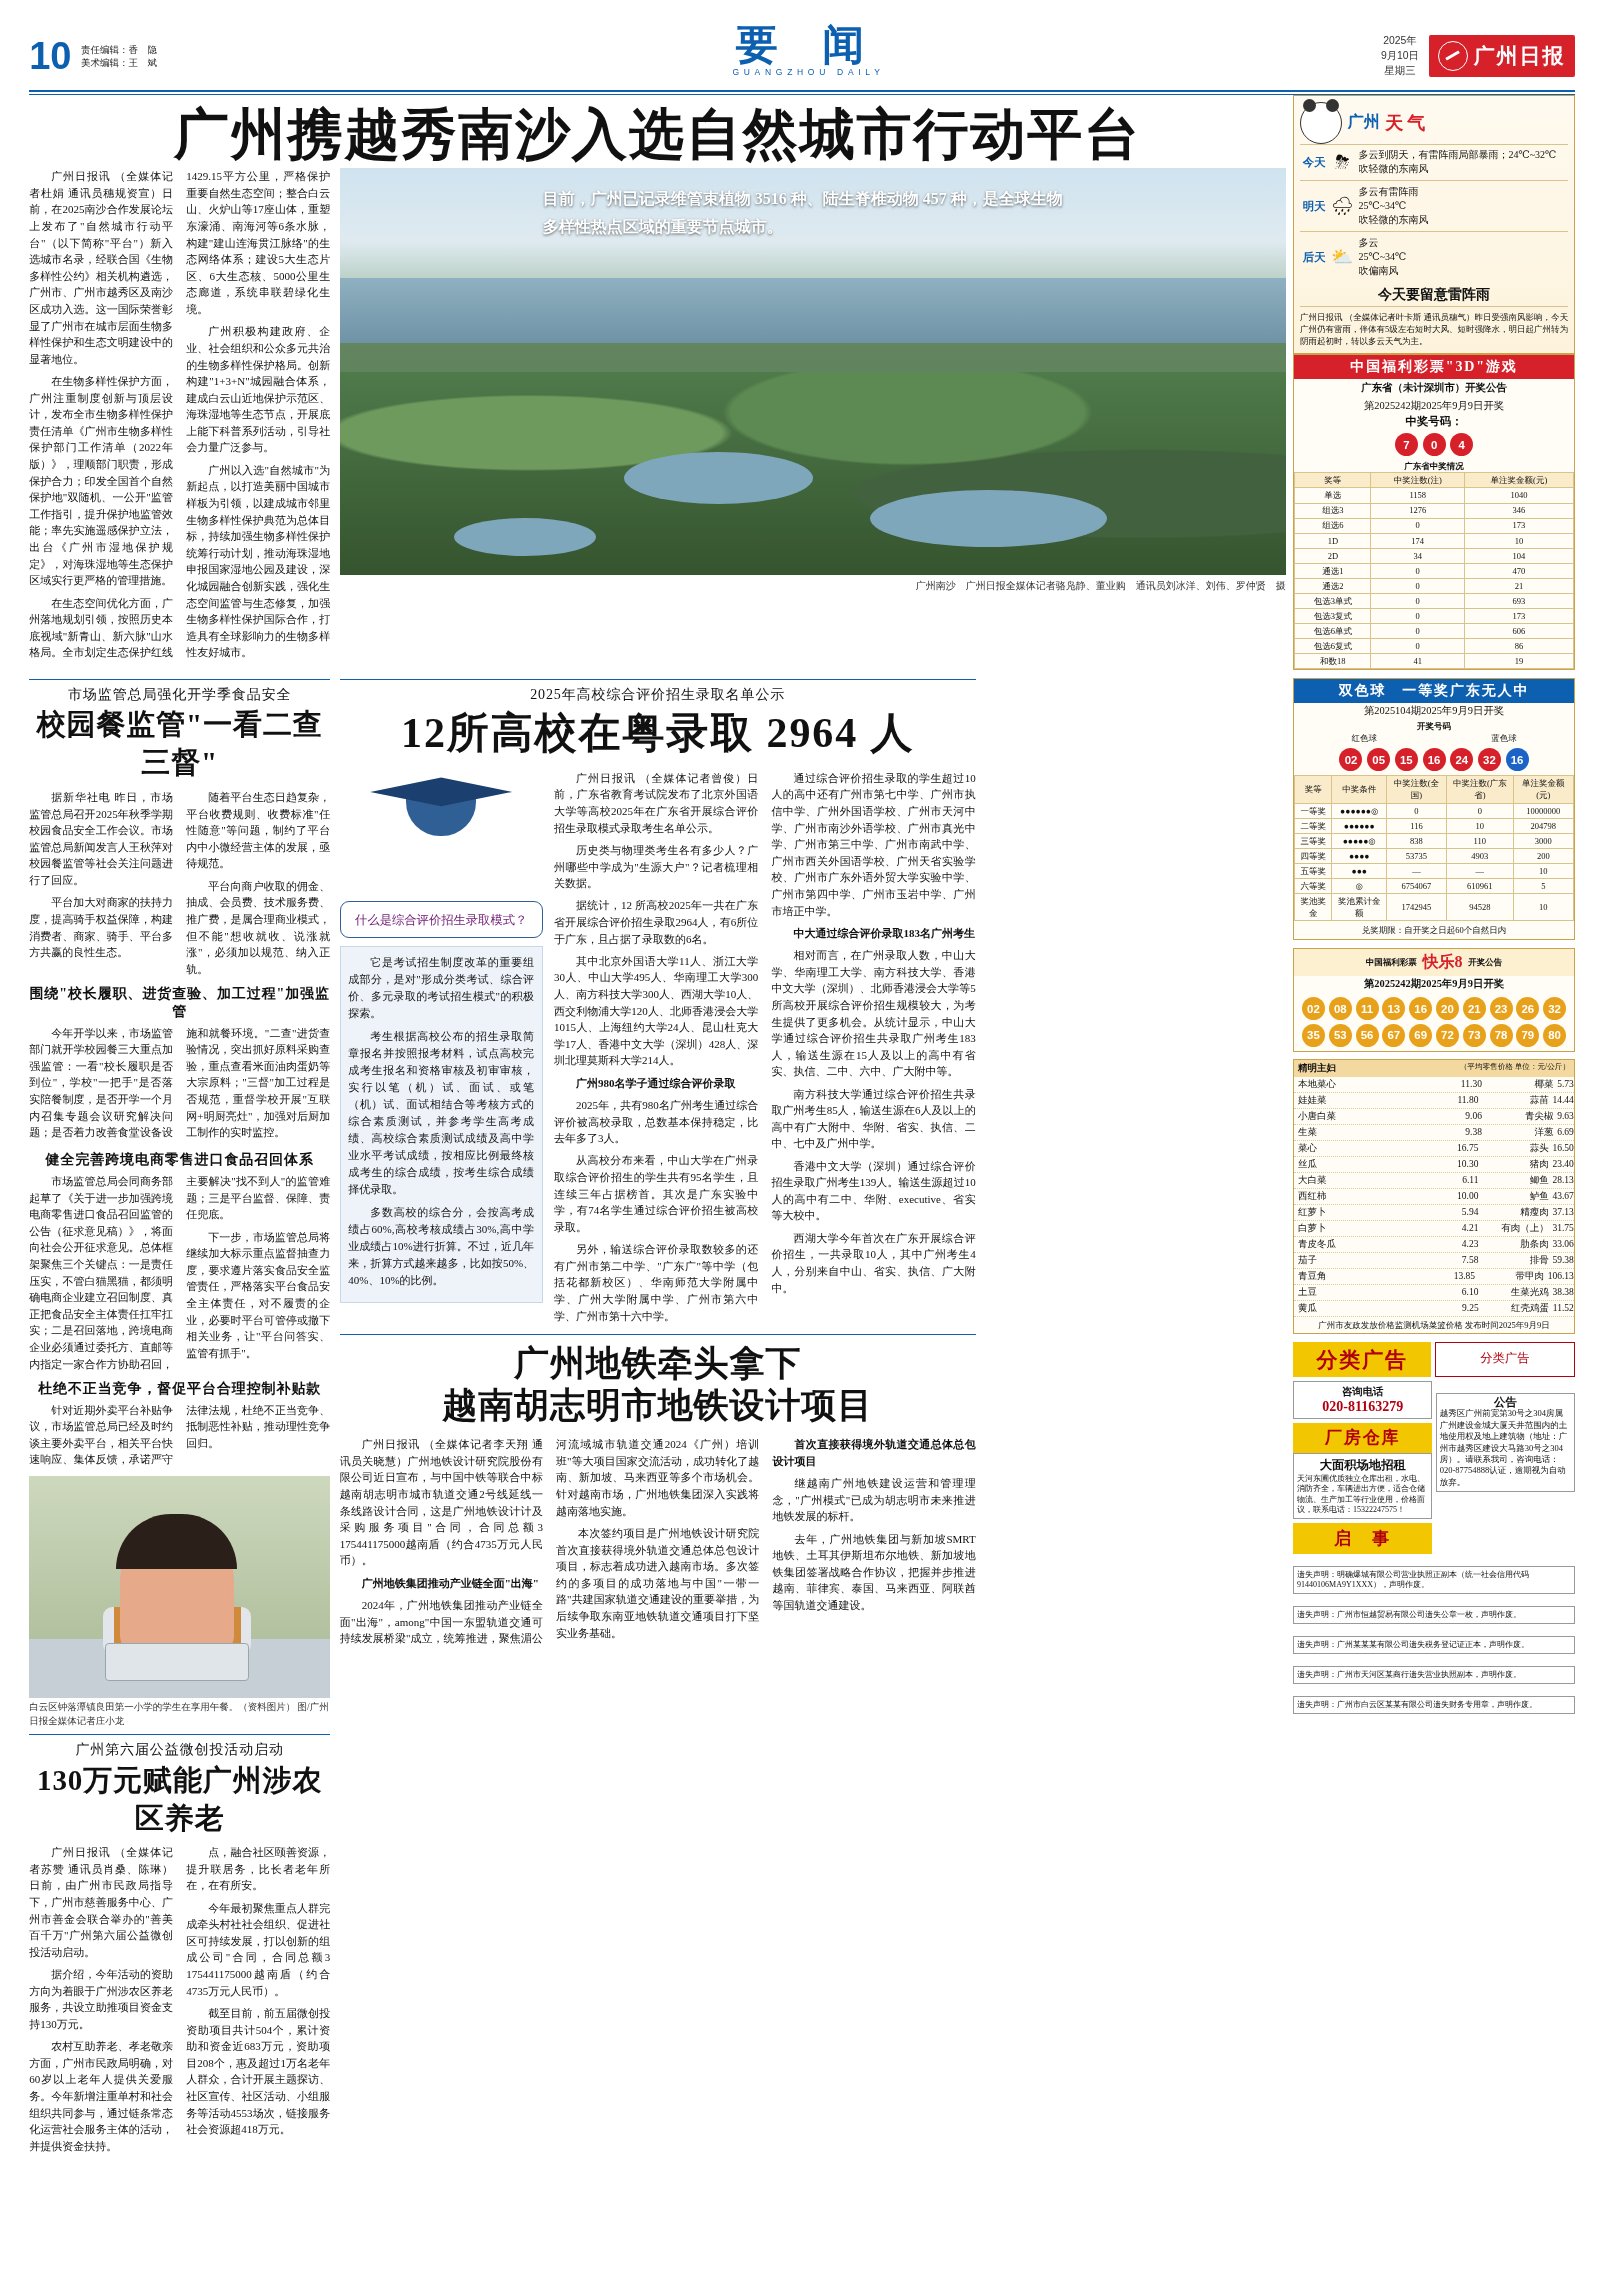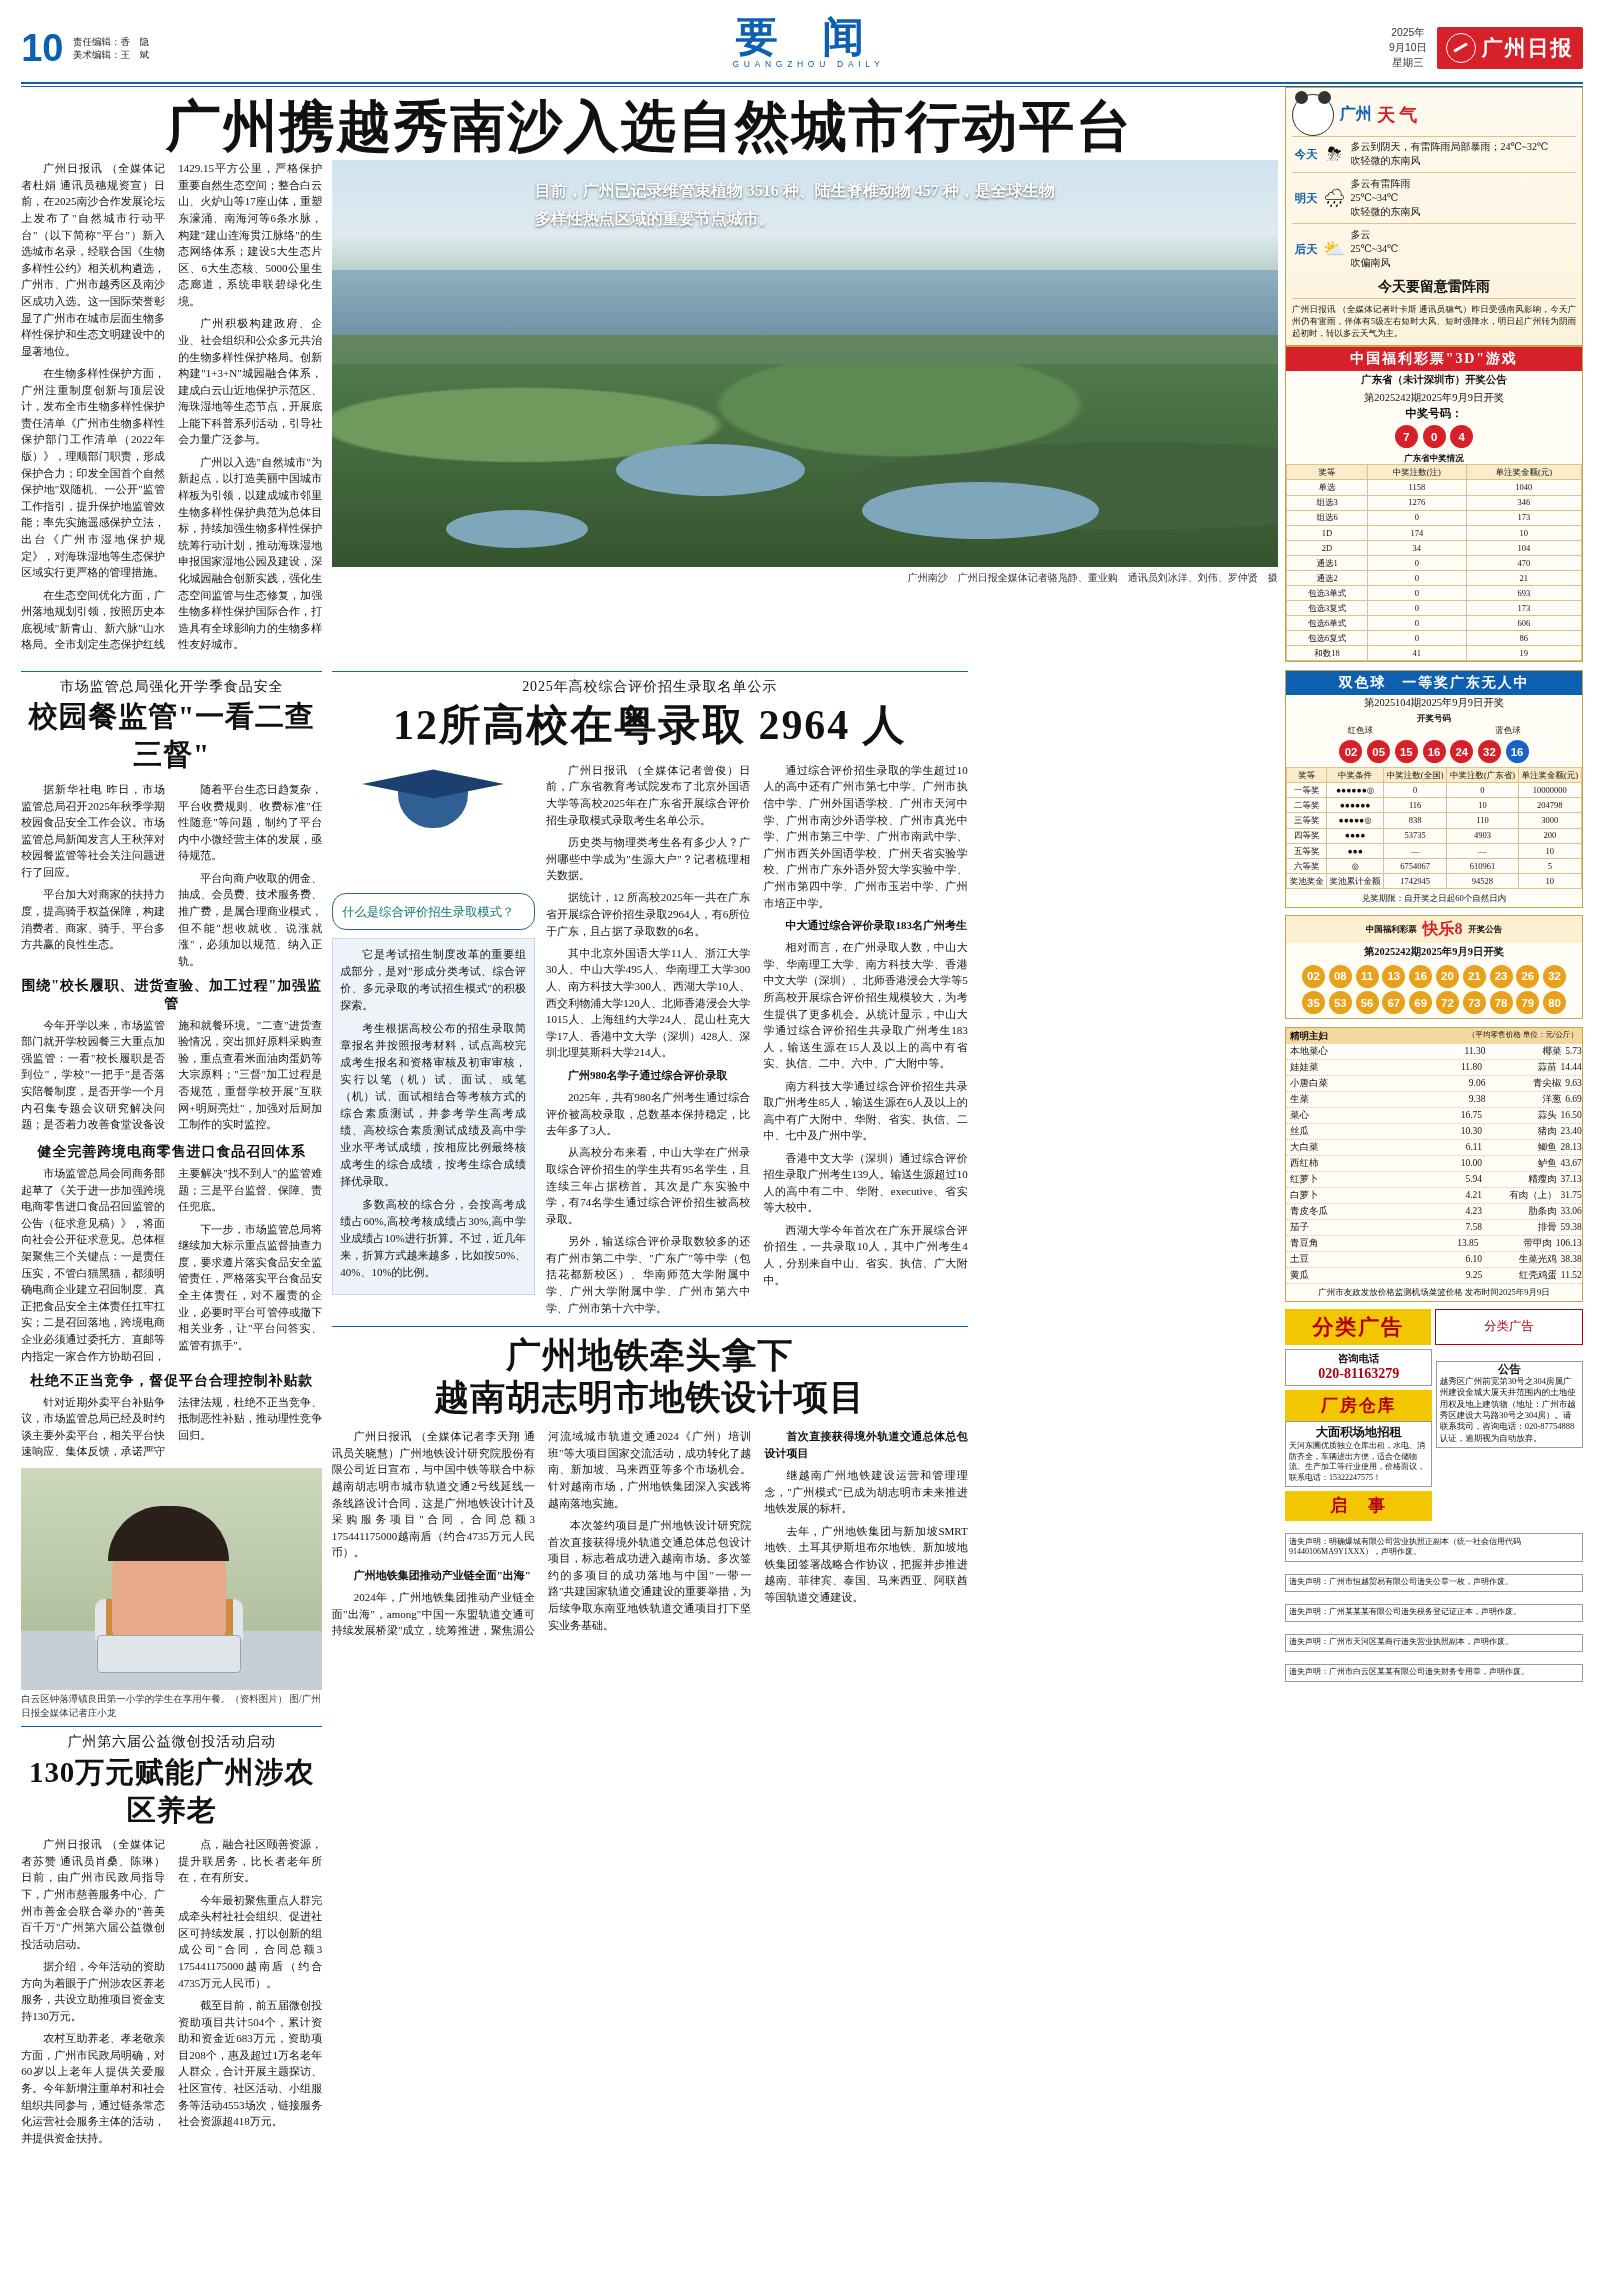--- a/index.html
+++ b/index.html
@@ -1,21 +1,21 @@
 <!DOCTYPE html>
 <html style="font-size:15px"><head>
 <meta charset="utf-8">
 <style>
   html,body{margin:0;padding:0;}
   body{
     width:1604px;height:2292px;background:#fff;
     font-family:"Liberation Serif","DejaVu Serif",serif;
     color:#111;overflow:hidden;position:relative;
   }
-  .page{width:1604px;height:2292px;position:relative;padding:8px;box-sizing:border-box;}
+  .page{width:1604px;height:2292px;position:relative;padding:16px;box-sizing:border-box;}
 
   
   .masthead{height:74px;display:flex;align-items:center;padding:5.7px 13.2px 0 13.2px;box-sizing:border-box;position:relative;}
   .folio{font-size:38px;font-weight:bold;color:#0d5fb0;font-family:"Liberation Sans",sans-serif;line-height:1;margin-right:9.5px;}
   .editors{font-size:9.5px;line-height:13.2px;color:#222;font-family:"Liberation Sans",sans-serif;}
   .mast-center{position:absolute;left:13px;right:0;text-align:center;top:5.7px;pointer-events:none;}
   .mast-title{font-size:42px;font-weight:bold;letter-spacing:17px;color:#0d5fb0;line-height:47px;font-family:"Liberation Serif",serif;}
   .mast-sub{font-size:8.5px;letter-spacing:4.7px;color:#0d5fb0;font-family:"Liberation Sans",sans-serif;margin-top:-1.9px;}
   .mast-right{margin-left:auto;display:flex;align-items:center;gap:9.5px;z-index:2;}
   .mast-date{font-size:10.4px;line-height:15px;text-align:center;color:#333;font-family:"Liberation Sans",sans-serif;}
@@ -65,21 +65,21 @@
   .body2 p{margin:0 0 5.7px;text-indent:2em;}
   .sub-h{font-size:14px;font-weight:bold;text-align:center;margin:7.6px 0 3.8px;letter-spacing:0.9px;}
   .body3{column-count:3;column-gap:13.2px;font-size:11px;line-height:16.6px;text-align:justify;}
   .body3 p{margin:0 0 5.7px;text-indent:2em;}
 
   
   .gradwrap{width:203px;float:left;margin:0 11.4px 3.8px 0;}
   .cap{width:142px;height:114px;margin:7.6px auto 0;position:relative;}
   .cap-top{width:142px;height:32px;background:#1b3f6e;transform:skewY(0deg);clip-path:polygon(50% 0,100% 45%,50% 90%,0 45%);}
   .cap-base{width:70px;height:44px;background:#2f5f94;border-radius:0 0 34px 34px;margin:-17px auto 0;}
-  .q-box{border:1.9px solid #2f5f94;border-radius:14px;padding:7.6px 9.5px;font-size:12.3px;line-height:20px;text-align:left;margin-top:9.5px;color:#0f766e;}
+  .q-box{border:1.9px solid #2f5f94;border-radius:9px;padding:7.6px 9.5px;font-size:12.3px;line-height:20px;text-align:center;margin-top:9.5px;color:#701a75;}
   .tintbox{background:#eef3fa;border:0.9px solid #c7d7ea;padding:7.6px;font-size:11px;line-height:17px;text-align:justify;}
   .tintbox p{margin:0 0 5.7px;text-indent:2em;}
 
   
   .ph2{width:301px;height:222px;position:relative;overflow:hidden;background:#b8c7a8;margin-top:7.6px;}
   .ph2 .wall{position:absolute;inset:0;background:linear-gradient(#cdd8bd,#a8b894);}
   .ph2 .table{position:absolute;left:0;bottom:0;width:100%;height:59px;background:#c7cfd6;}
   .ph2 .tray{position:absolute;left:76px;bottom:17px;width:142px;height:36px;background:#dfe5e9;border:1.9px solid #9aa6ae;border-radius:3.8px;}
   .ph2 .kid{position:absolute;left:91px;bottom:45px;width:114px;height:123px;background:#e6a98a;border-radius:51px 51px 17px 17px;}
   .ph2 .hair{position:absolute;left:87px;bottom:129px;width:121px;height:55px;background:#2b2019;border-radius:61px 61px 0 0;}

